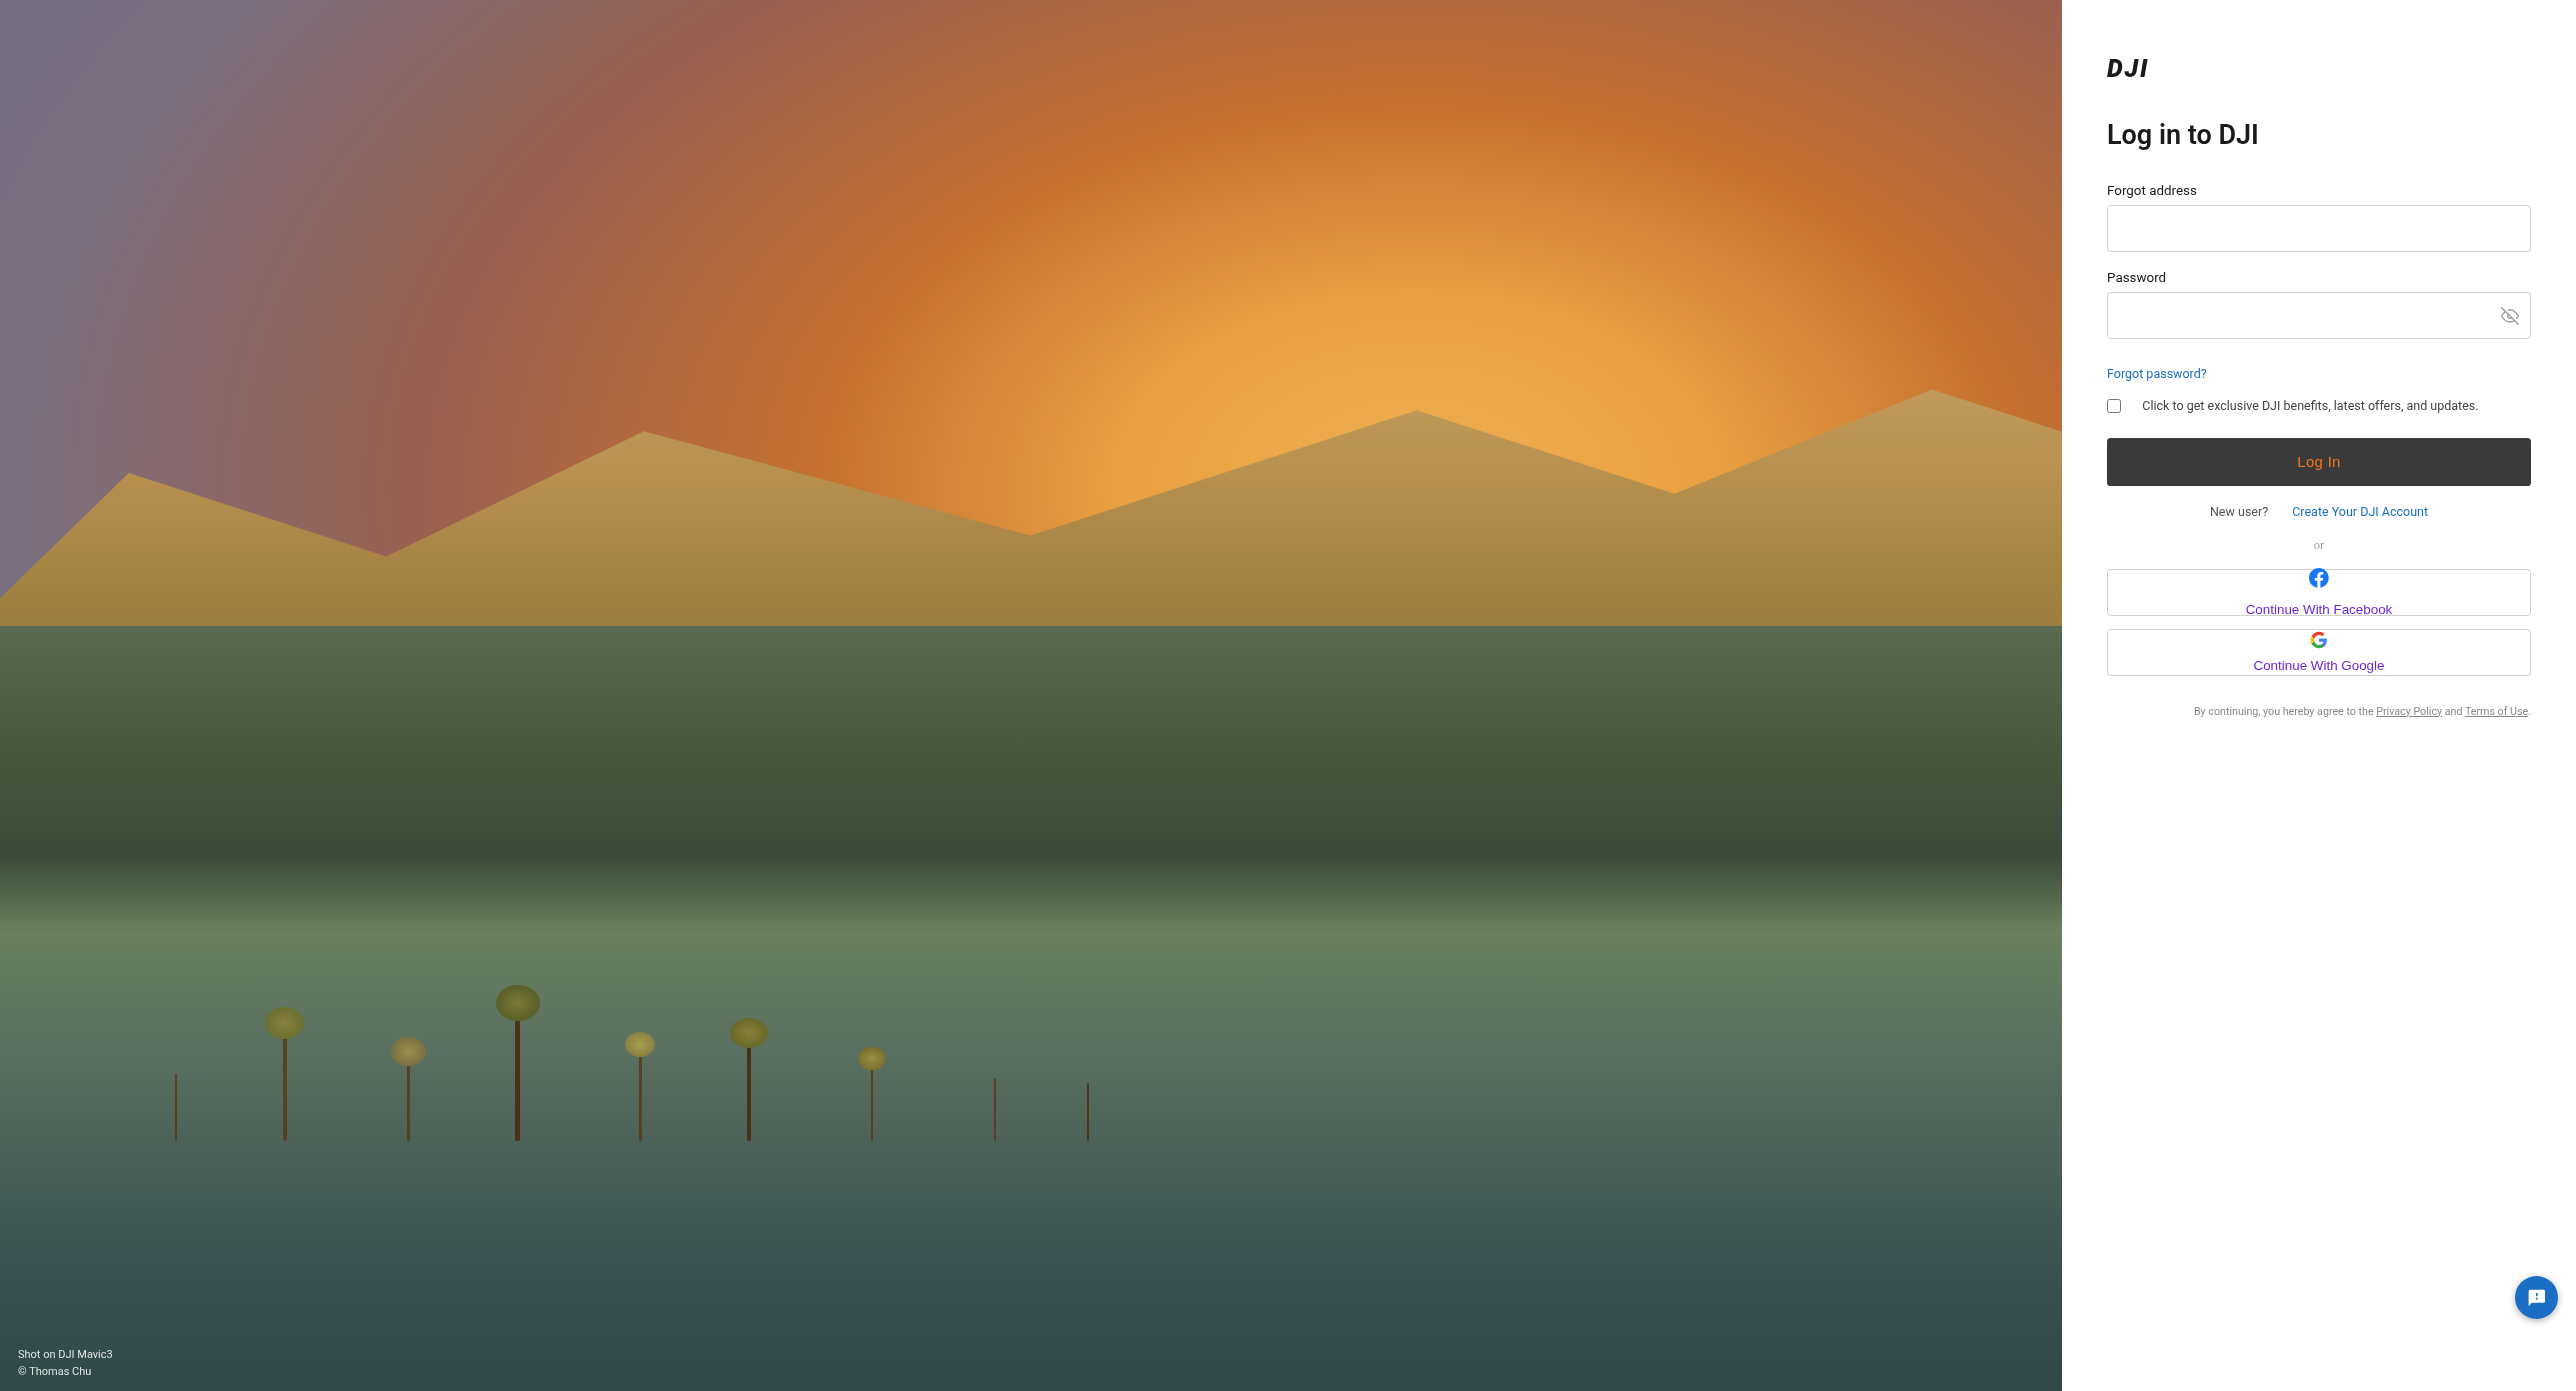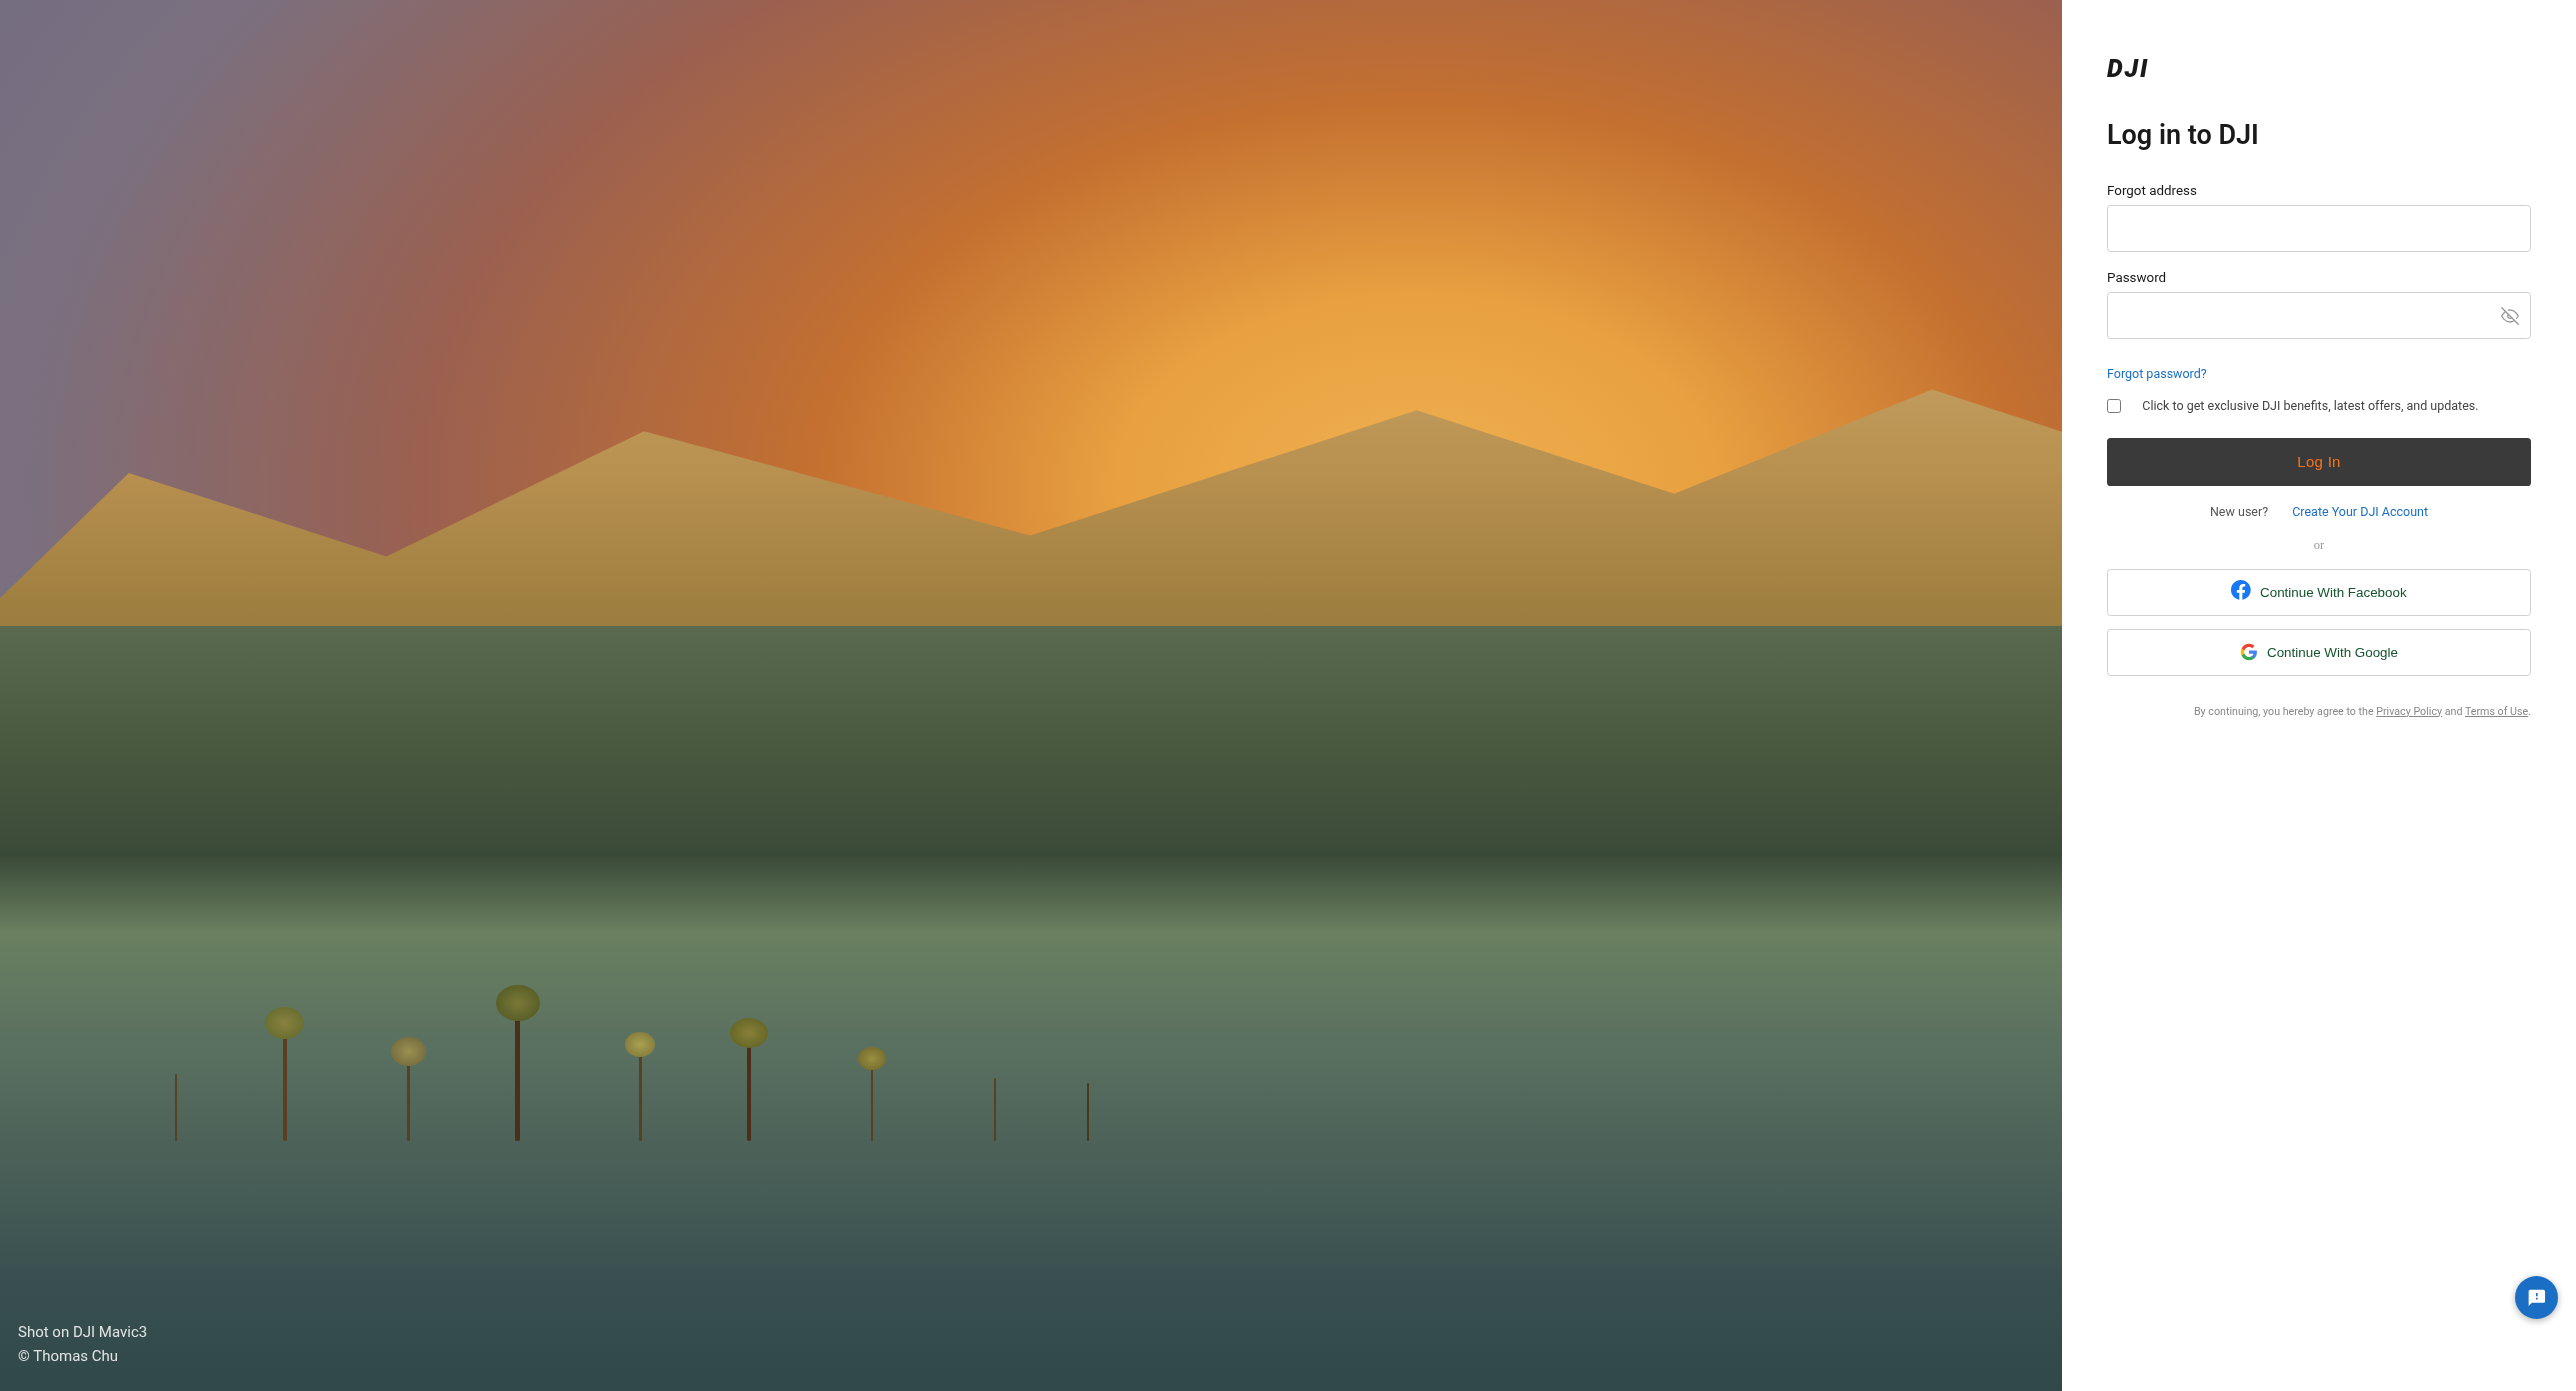--- a/index.html
+++ b/index.html
@@ -82,24 +82,24 @@
       left: 5%;
       right: 35%;
       height: 35%;
       background: linear-gradient(180deg, #708090 0%, #607080 30%, #506070 60%, #405060 100%);
       border-radius: 40% 30% 20% 30%;
       opacity: 0.7;
     }
 
     .photo-credit {
       position: absolute;
-      bottom: 23px;
+      bottom: 10px;
       left: 18px;
       color: rgba(255,255,255,0.85);
-      font-size: 15px;
+      font-size: 11px;
       line-height: 1.6;
       z-index: 10;
     }
 
     
     .login-panel {
       position: absolute;
       top: 0;
       right: 0;
       width: 514px;
@@ -238,27 +238,28 @@
       font-family: Liberation Serif, serif;
     }
 
     .social-btn {
       width: 100%;
       height: 47px;
       border: 1.3px solid #d0d0d0;
       border-radius: 3.6px;
       background: #fff;
       font-size: 13.4px;
-      color: #14532d;
+      color: #6d28d9;
       cursor: pointer;
       display: flex;
       align-items: center;
       justify-content: center;
       gap: 9px;
       margin-bottom: 12.5px;
+      flex-direction: column;
     }
 
     .facebook-icon {
       color: #1877f2;
       font-size: 18px;
       font-weight: bold;
     }
 
     
     .google-icon {

